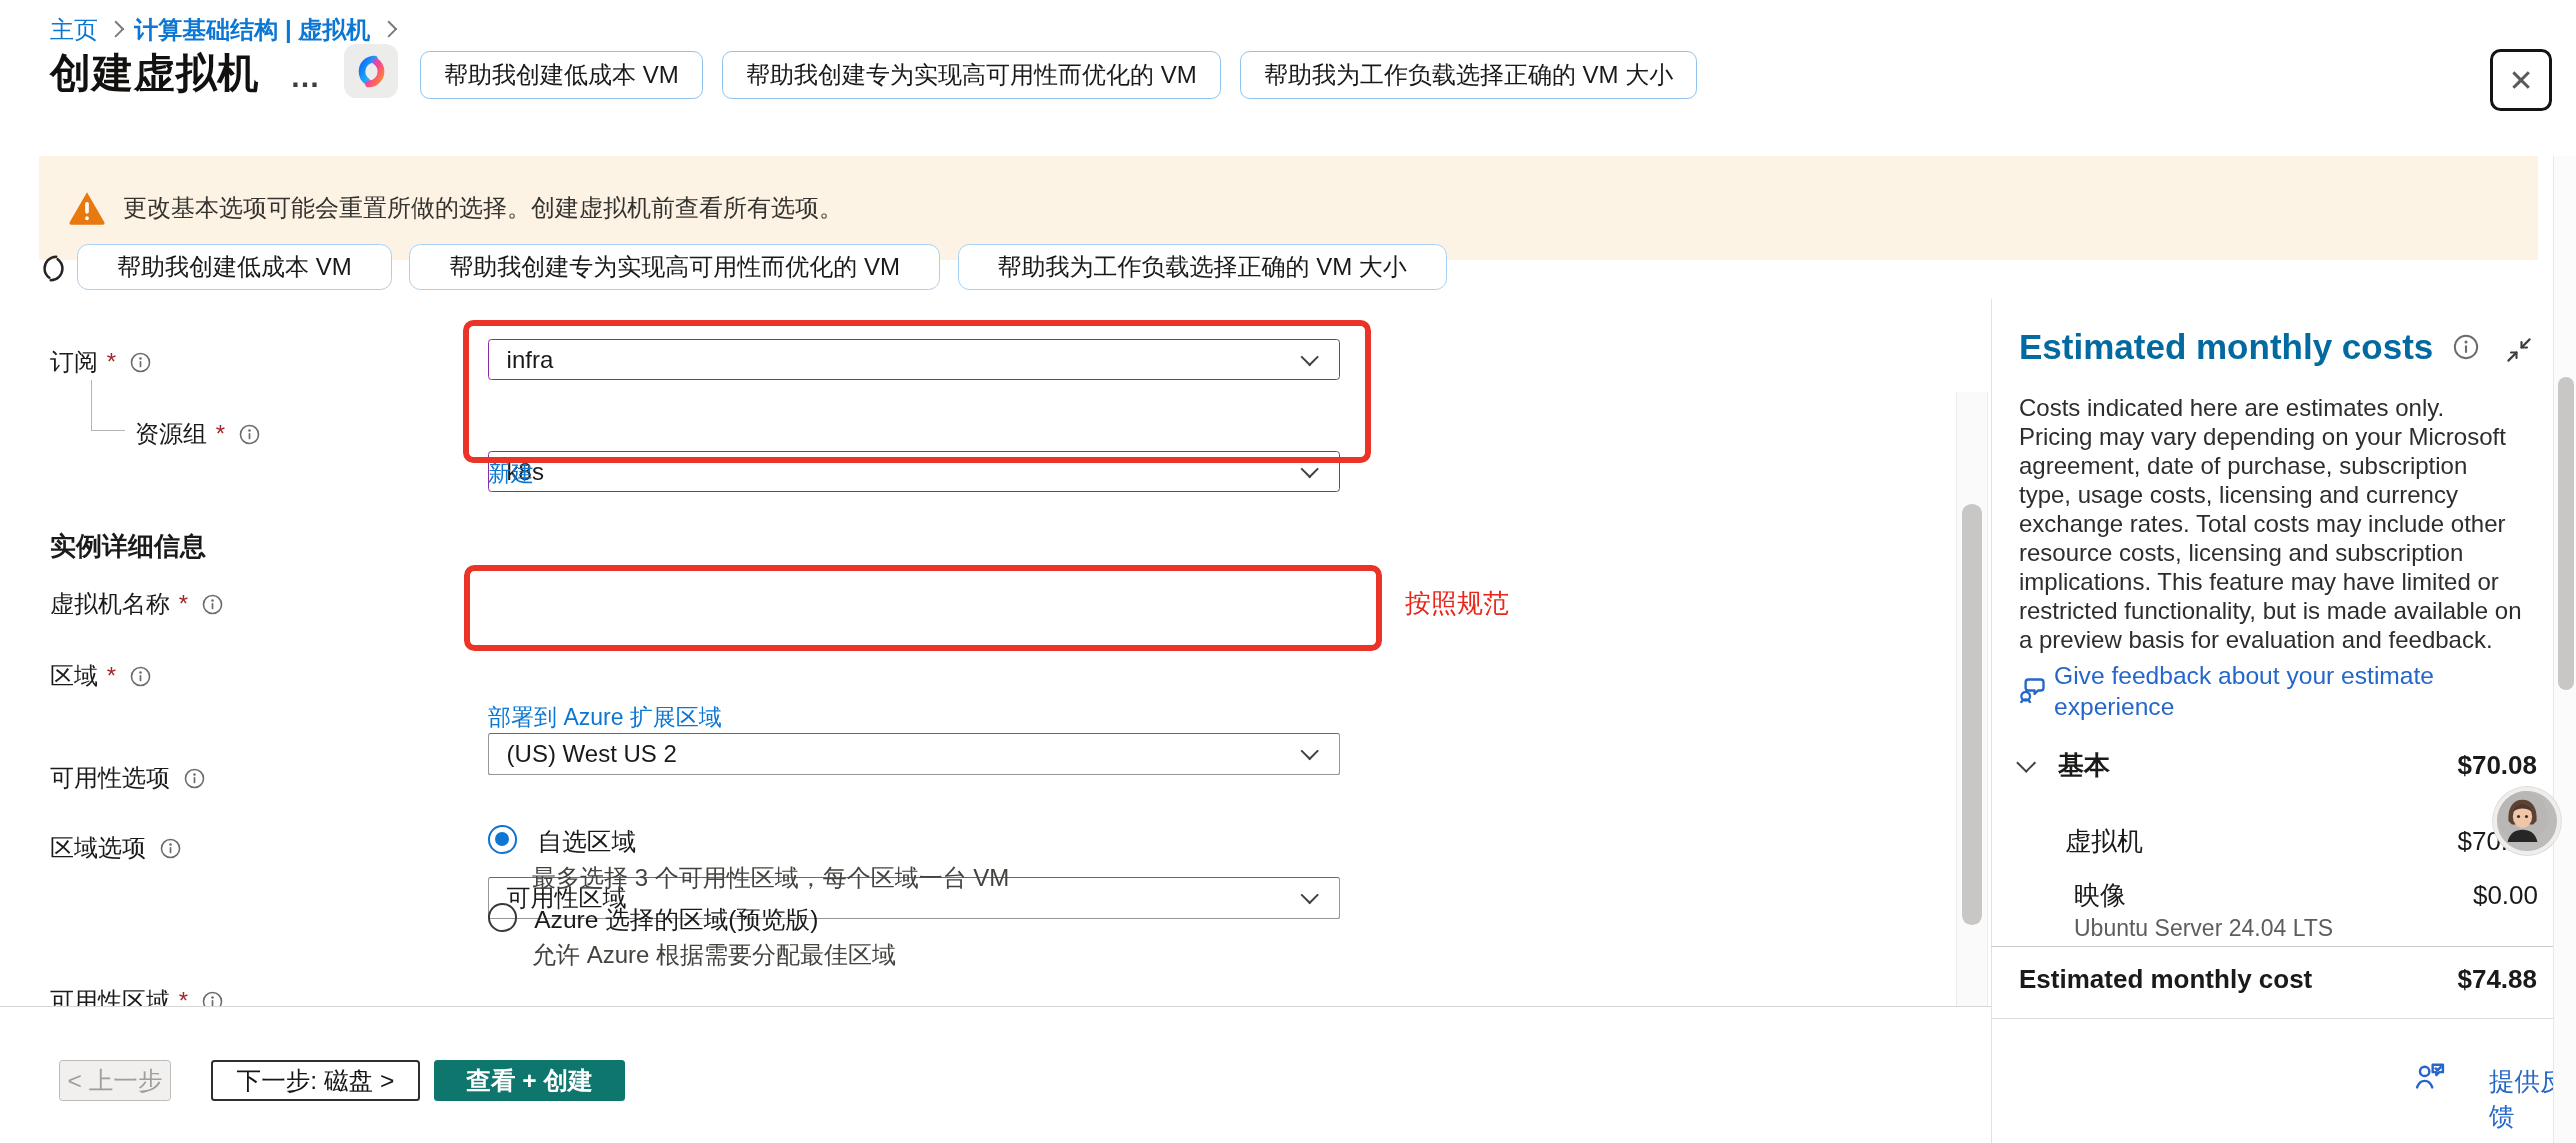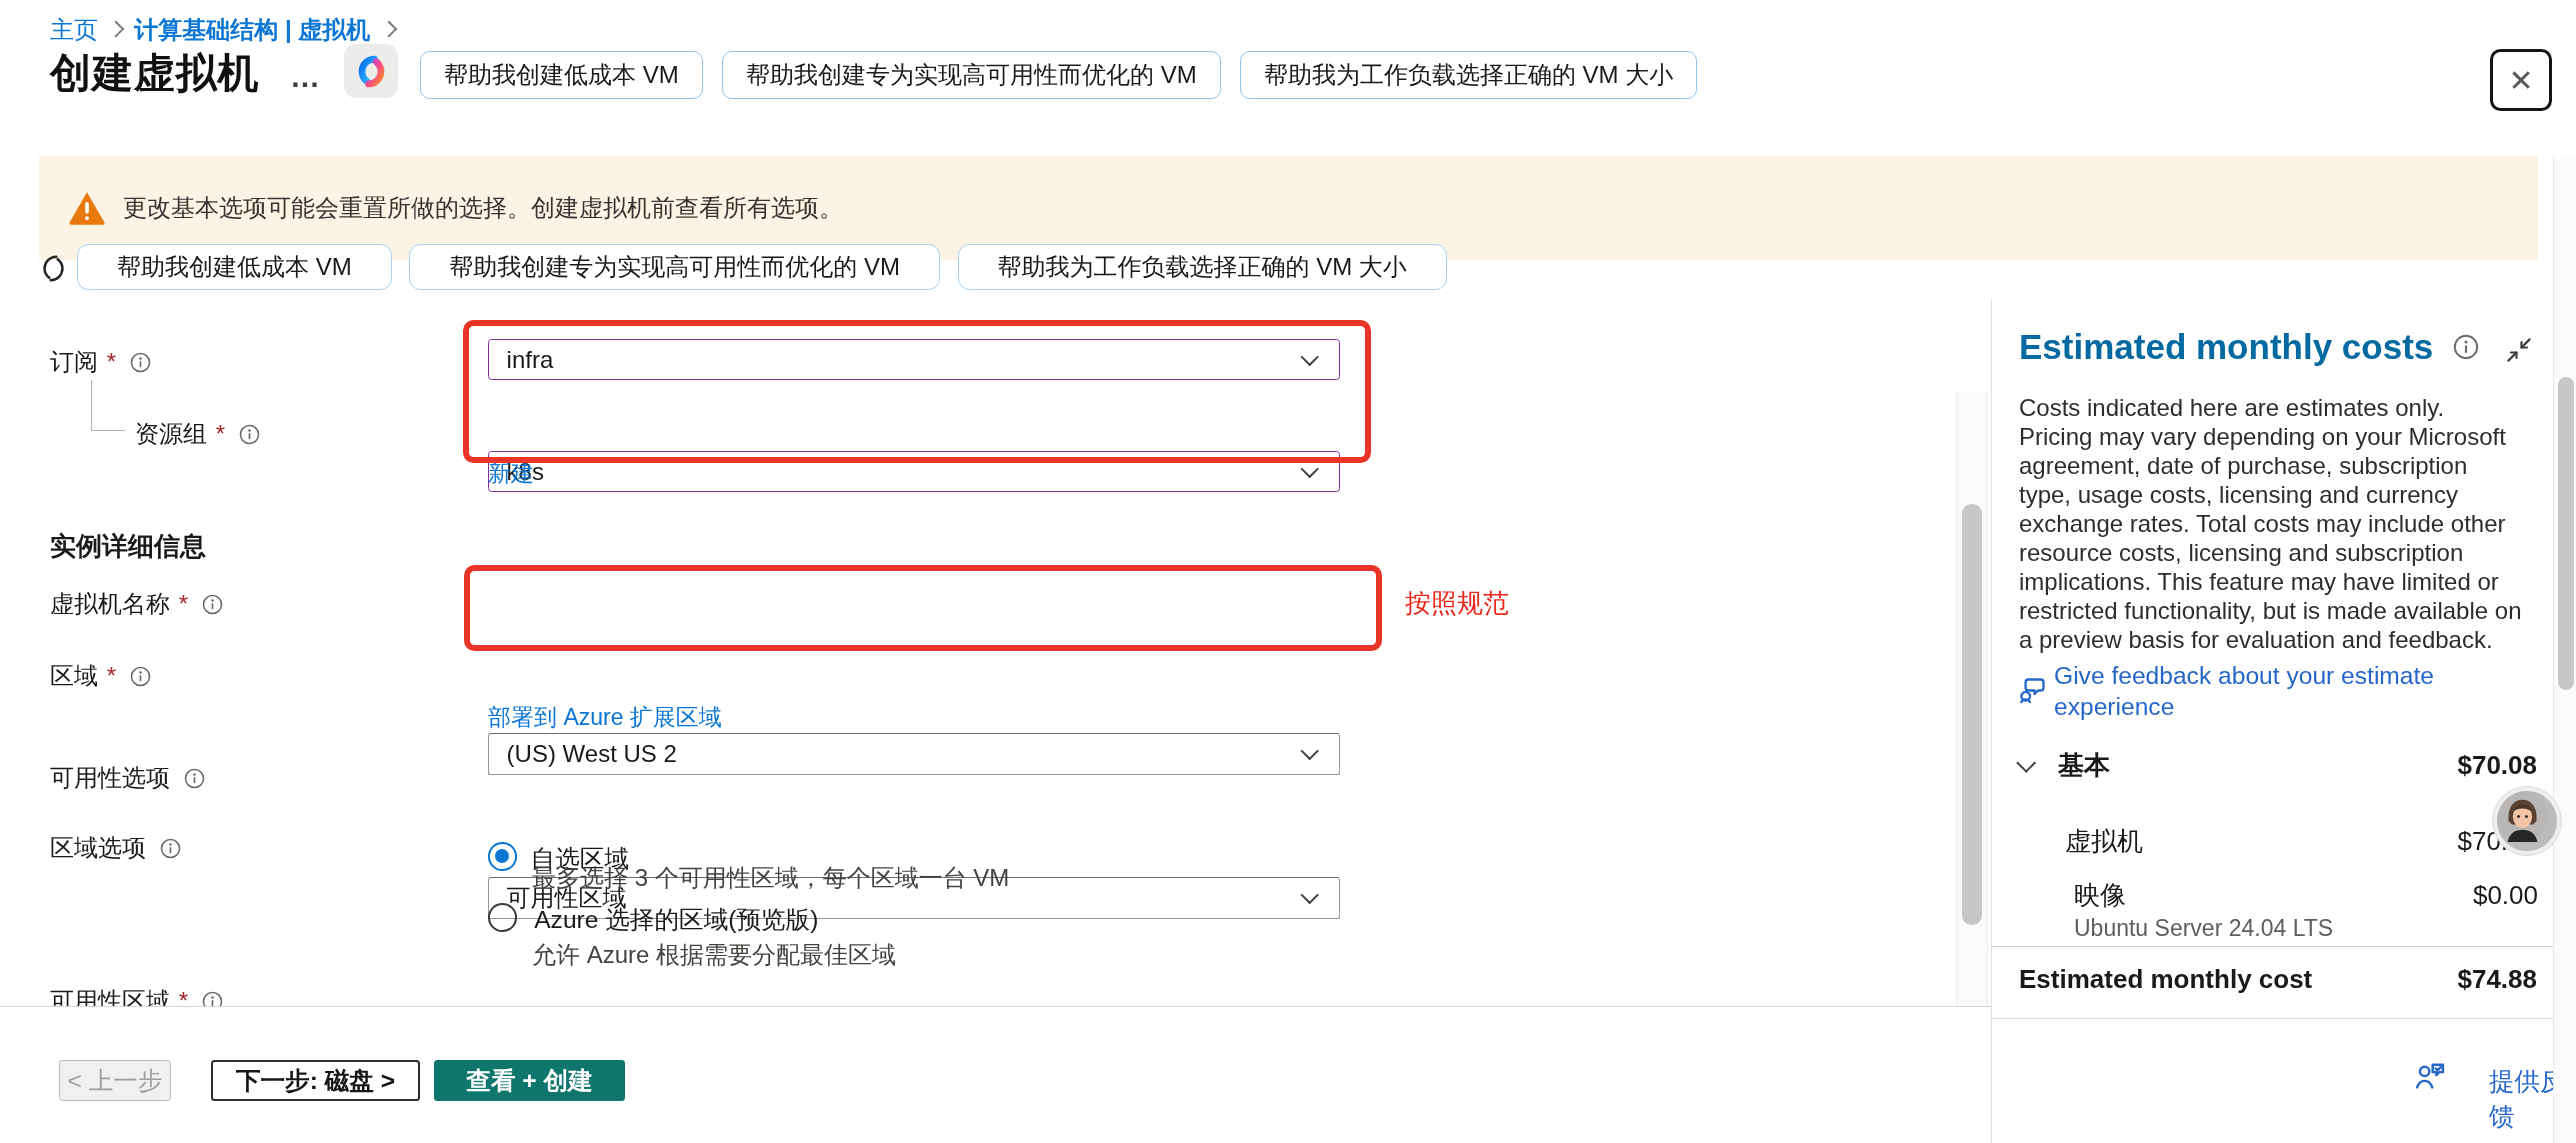--- a/index.html
+++ b/index.html
@@ -44,21 +44,21 @@
   .radio-on{border:2.6px solid #0b76d3;display:flex;align-items:center;justify-content:center;}
   .radio-on .dot{width:14px;height:14px;border-radius:50%;background:#0b76d3;}
   .radio-off{border:2.2px solid #3a3938;}
   .radlbl{font-size:24.6px;color:#1b1a19;cursor:pointer;}
   .raddesc{font-size:24px;color:#45433f;}
   
   .footer{left:0;top:1006px;width:1991px;height:137px;background:#fff;border-top:1.8px solid #d8d6d4;z-index:20;}
   .btn{height:41px;border-radius:3.5px;font-size:24.6px;display:flex;align-items:center;justify-content:center;
        box-sizing:border-box;cursor:pointer;white-space:nowrap;}
   .btn.prev{background:#f1f0ef;border:1.8px solid #bdbbb9;color:#a09e9c;}
-  .btn.next{background:#fff;border:2.6px solid #2f2e2d;color:#17161ph5;font-weight:700;color:#171615;}
+  .btn.next{background:#fff;border:2.6px solid #2f2e2d;color:#17161ph5;font-weight:400;color:#171615;}
   .btn.primary{background:#0f766e;border:none;color:#fff;font-weight:700;}
   
   .pdivider{border-left:1.8px solid #e4e2e0;}
   .ptitle{font-size:35px;font-weight:700;color:#0369a1;display:flex;align-items:center;gap:12.3px;}
   .ppara{width:504px;font-size:24px;line-height:29px;color:#2e2d2b;}
   .plink{font-size:24.6px;line-height:31px;color:#2566c9;cursor:pointer;width:481px;}
   .costrow{display:flex;align-items:center;}
   .cost-name{font-size:26px;}
   .cost-val{font-size:26px;}
   .bold{font-weight:700;}
@@ -215,21 +215,21 @@
 
   <div class="abs lbl" style="left:50px;top:832px;">
     <span>区域选项</span>
     <svg class="ico-info" viewBox="0 0 20 20">
       <circle cx="10" cy="10" r="8.6" fill="none" stroke="#6b6b6b" stroke-width="1.5"></circle>
       <circle cx="10" cy="6.2" r="1.2" fill="#6b6b6b"></circle>
         <rect x="9.2" y="8.6" width="1.6" height="6" rx="0.8" fill="#6b6b6b"></rect>
     </svg>
   </div>
 
-  <div class="abs" style="left:488px;top:842px;display:flex;gap:14px;">
+  <div class="abs" style="left:488px;top:825px;display:flex;gap:21px;">
     <span class="radio-outer radio-on">
         <span class="dot"></span>
       </span>
     <span class="radlbl">自选区域</span>
   </div>
   <div class="abs raddesc" style="left:532px;top:862px;">最多选择 3 个可用性区域，每个区域一台 VM</div>
 
   <div class="abs" style="left:488px;top:903px;display:flex;gap:17.6px;">
     <span class="radio-outer radio-off"></span>
     <span class="radlbl">Azure 选择的区域(预览版)</span>

